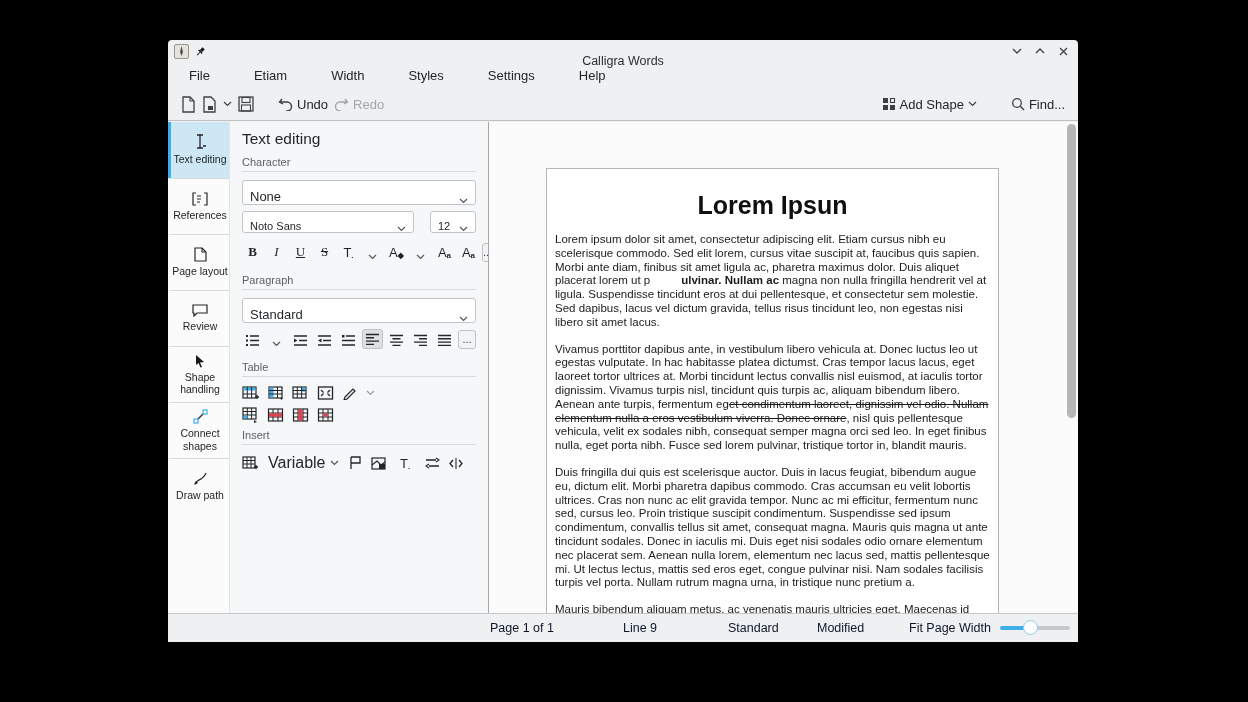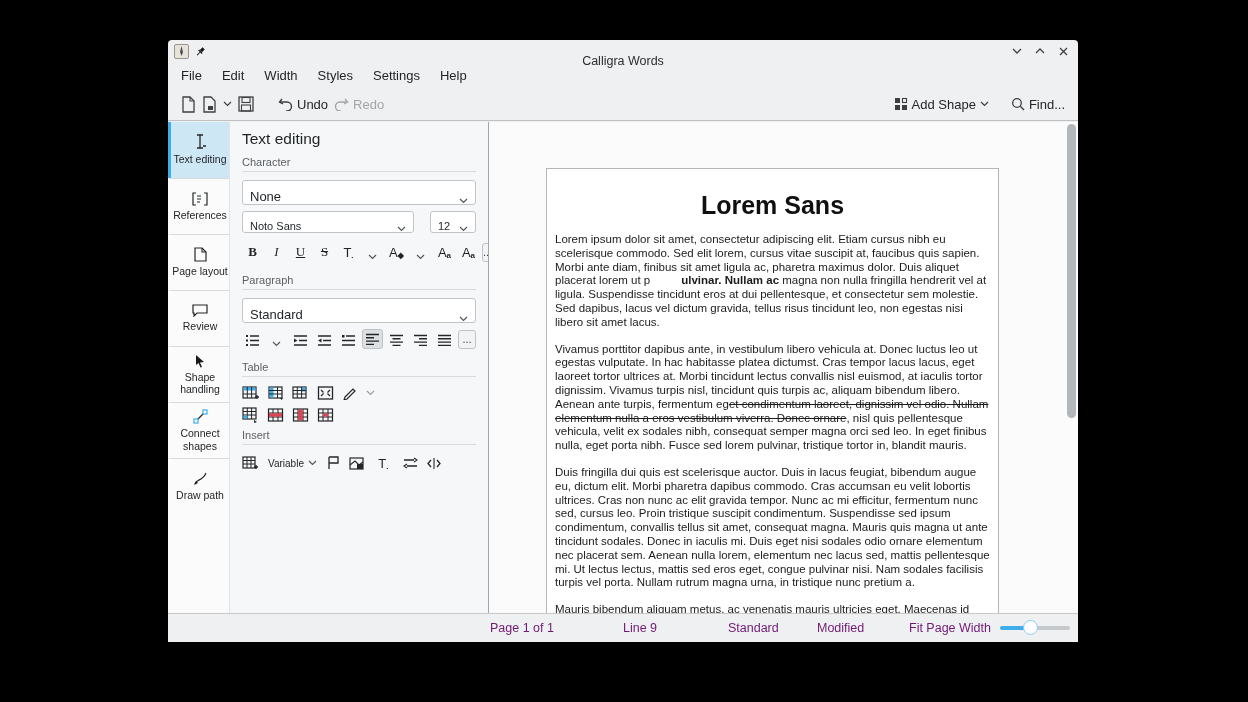--- a/index.html
+++ b/index.html
@@ -16,31 +16,31 @@
   .tb-left { display:flex; align-items:center; gap:6px; padding-left:6px; z-index:2; }
   .appicon { width:15px; height:15px; background:#e7e3da; border:1px solid #9a968c;
              border-radius:2px; display:flex; align-items:center; justify-content:center; }
   .tb-title { position:absolute; left:0; right:0; text-align:center; font-size:12.5px;
               color:#2b2e31;margin-top:20px; }
   .tb-controls { margin-left:auto; display:flex; align-items:center; gap:9px;
                  padding-right:8px; z-index:2; }
   .tb-btn { width:14px; height:14px; display:flex; align-items:center; justify-content:center; }
 
   
-  .menubar { height:26px; display:flex; align-items:center; padding-left:3px; }
+  .menubar { height:26px; display:flex; align-items:center; padding-left:11px;gap:24px; }
   .menu-item { padding:3px 10px; font-size:13px; color:#232629; }
 
   
   .toolbar { height:33px; display:flex; align-items:center; padding:0 10px;
              border-bottom:1px solid #bfc1c3; }
   .tbtn { display:flex; align-items:center; justify-content:center; height:24px;
           padding:0 3px; gap:4px; font-size:13px; color:#232629; }
   .tbtn.disabled { color:#a3a6a8; }
   .tool-sep { width:18px; }
-  .toolbar-right { margin-left:auto; display:flex; align-items:center; gap:16px; }
+  .toolbar-right { margin-left:auto; display:flex; align-items:center; gap:28px; }
 
   
   .main { position:absolute; top:82px; bottom:29px; left:0; right:0; display:flex; }
 
   
   .tabstrip { width:62px; background:#fbfbfb; border-right:1px solid #e2e4e6;
               display:flex; flex-direction:column; }
   .tab { min-height:56px; display:flex; flex-direction:column; align-items:center;
          justify-content:center; gap:3px; padding:5px 1px;
          border-left:3px solid transparent; text-align:center; }
@@ -67,41 +67,41 @@
   .more-btn { margin-left:auto; width:26px; height:19px; border:1px solid #bfc3c6;
               border-radius:3px; background:#f2f3f4; font-size:11px; color:#3c4043;
               display:flex; align-items:center; justify-content:center; }
   .b-bold { font-weight:bold; font-family:"Liberation Serif", serif; }
   .b-italic { font-style:italic; font-family:"Liberation Serif", serif; }
   .b-under { text-decoration:underline; font-family:"Liberation Serif", serif; }
   .b-strike { text-decoration:line-through; font-family:"Liberation Serif", serif; }
   .script-mark { font-size:8px; font-weight:bold; }
   .icon-row { display:flex; align-items:center; gap:8px; margin-bottom:6px; }
   .insert-row { display:flex; align-items:center; gap:9px; margin-bottom:10px; }
-  .mini-select { display:flex; align-items:center; gap:4px; font-size:10px; color:#232629; }
+  .mini-select { display:flex; align-items:center; gap:4px; font-size:16px; color:#232629; }
 
   
   .docview { flex:1; position:relative; background:#fbfbfb;
              border-left:1px solid #a4a7aa; overflow:hidden; }
   .page { position:absolute; left:57px; top:46px; width:453px; height:640px;
           background:#fff; border:1px solid #b3b6b8; padding:18px 8px 0 8px; }
   .doc-title { text-align:center; font-size:25px; font-weight:bold; color:#101010;
                margin:4px 0 13px 0; font-family:"Liberation Sans", sans-serif; }
   .doc-para { font-size:11.5px; line-height:1.2; color:#1b1b1b; margin-bottom:13px;
               font-family:"Liberation Sans", sans-serif; }
   .run-bold { font-weight:bold;padding-left:31px; }
   .run-strike { text-decoration:line-through; }
   .scrollbar { position:absolute; top:0; right:0; width:14px; bottom:0; }
   .scroll-thumb { position:absolute; top:2px; right:2px; width:9px; height:294px;
                   background:#b3b7ba; border-radius:5px; }
 
   
   .statusbar { position:absolute; left:0; right:0; bottom:0; height:29px;
                background:#eff0f1; border-top:1px solid #c6c8ca; font-size:12.5px;
-               color:#701a75; }
+               color:#0f172a; }
   .sb-item { position:absolute; top:7px; }
   .sb-page { left:322px; } .sb-line { left:455px; } .sb-style { left:560px; }
   .sb-modified { left:649px; } .sb-zoommode { left:741px; }
   .zoom-slider { position:absolute; left:832px; top:6px; width:70px; height:16px; }
   .zs-track-blue { position:absolute; left:0; top:6px; width:30px; height:4px;
                    background:#3daee9; border-radius:2px; }
   .zs-track-gray { position:absolute; left:30px; top:6px; right:0; height:4px;
                    background:#c6c9cb; border-radius:2px; }
   .zs-handle { position:absolute; left:23px; top:0; width:15px; height:15px;
                background:#fdfdfd; border:1.5px solid #8fcdef; border-radius:50%; }
@@ -146,21 +146,21 @@
         <span class="tb-btn">
           <svg width="9" height="9" viewBox="0 0 9 9">
               <path d="M1 1 L8 8 M8 1 L1 8" stroke="#3f4245" stroke-width="1.3"></path>
             </svg>
         </span>
       </div>
     </div>
 
     <div class="menubar">
       <span class="menu-item">File</span>
-      <span class="menu-item">Edit</span>
+      <span class="menu-item">Etiam</span>
       <span class="menu-item">Width</span>
       <span class="menu-item">Styles</span>
       <span class="menu-item">Settings</span>
       <span class="menu-item">Help</span>
     </div>
 
     <div class="toolbar">
       <span class="tbtn">
         <svg width="15" height="17" viewBox="0 0 15 17">
             <path d="M2 1 h7 l4 4 v11 h-11 z" fill="none" stroke="#3c4043" stroke-width="1.3"></path>
@@ -518,21 +518,21 @@
               <svg width="14" height="13" viewBox="0 0 14 13">
                 <path d="M4 3 L1 6.5 L4 10 M10 3 L13 6.5 L10 10" fill="none" stroke="#232629" stroke-width="1.3"></path>
                 <path d="M7 1 v11" stroke="#232629" stroke-width="1.1"></path>
               </svg>
             </span>
         </div>
       </div>
 
       <div class="docview">
         <div class="page">
-          <div class="doc-title">Lorem Sans</div>
+          <div class="doc-title">Lorem Ipsun</div>
           <div>
               <p class="doc-para"><span>Lorem ipsum dolor sit amet, consectetur adipiscing elit. Etiam cursus nibh eu scelerisque commodo. Sed elit lorem, cursus vitae suscipit at, faucibus quis sapien. Morbi ante diam, finibus sit amet ligula ac, pharetra maximus dolor. Duis aliquet placerat lorem ut p</span><span class="run-bold">ulvinar. Nullam ac</span><span> magna non nulla fringilla hendrerit vel at ligula. Suspendisse tincidunt eros at dui pellentesque, et consectetur sem molestie. Sed dapibus, lacus vel dictum gravida, tellus risus tincidunt leo, non egestas nisi libero sit amet lacus.</span></p>
               <p class="doc-para"><span>Vivamus porttitor dapibus ante, in vestibulum libero vehicula at. Donec luctus leo ut egestas vulputate. In hac habitasse platea dictumst. Cras tempor lacus lacus, eget laoreet tortor ultrices at. Morbi tincidunt lectus convallis nisl euismod, at iaculis tortor dignissim. Vivamus turpis nisl, tincidunt quis turpis ac, aliquam bibendum libero. Aenean ante turpis, fermentum eg</span><span class="run-strike">et condimentum laoreet, dignissim vel odio. Nullam elementum nulla a eros vestibulum viverra. Donec ornare</span><span>, nisl quis pellentesque vehicula, velit ex sodales nibh, consequat semper magna orci sed leo. In eget finibus nulla, eget porta nibh. Fusce sed lorem pulvinar, tristique tortor in, blandit mauris.</span></p>
               <p class="doc-para"><span>Duis fringilla dui quis est scelerisque auctor. Duis in lacus feugiat, bibendum augue eu, dictum elit. Morbi pharetra dapibus commodo. Cras accumsan eu velit lobortis ultrices. Cras non nunc ac elit gravida tempor. Nunc ac mi efficitur, fermentum nunc sed, cursus leo. Proin tristique suscipit condimentum. Suspendisse sed ipsum condimentum, convallis tellus sit amet, consequat magna. Mauris quis magna ut ante tincidunt sodales. Donec in iaculis mi. Duis eget nisi sodales odio ornare elementum nec placerat sem. Aenean nulla lorem, elementum nec lacus sed, mattis pellentesque mi. Ut lectus lectus, mattis sed eros eget, congue pulvinar nisi. Nam sodales facilisis turpis vel porta. Nullam rutrum magna urna, in tristique nunc pretium a.</span></p>
               <p class="doc-para"><span>Mauris bibendum aliquam metus, ac venenatis mauris ultricies eget. Maecenas id volutpat eros. Sed eget purus diam. Mauris in dignissim tellus, nec tincidunt risus. Curabitur rutrum nisi et odio facilisis, et mattis velit egestas. Sed semper porttitor nisl.</span></p>
             </div>
         </div>
         <div class="scrollbar">
           <div class="scroll-thumb"></div>
         </div>

